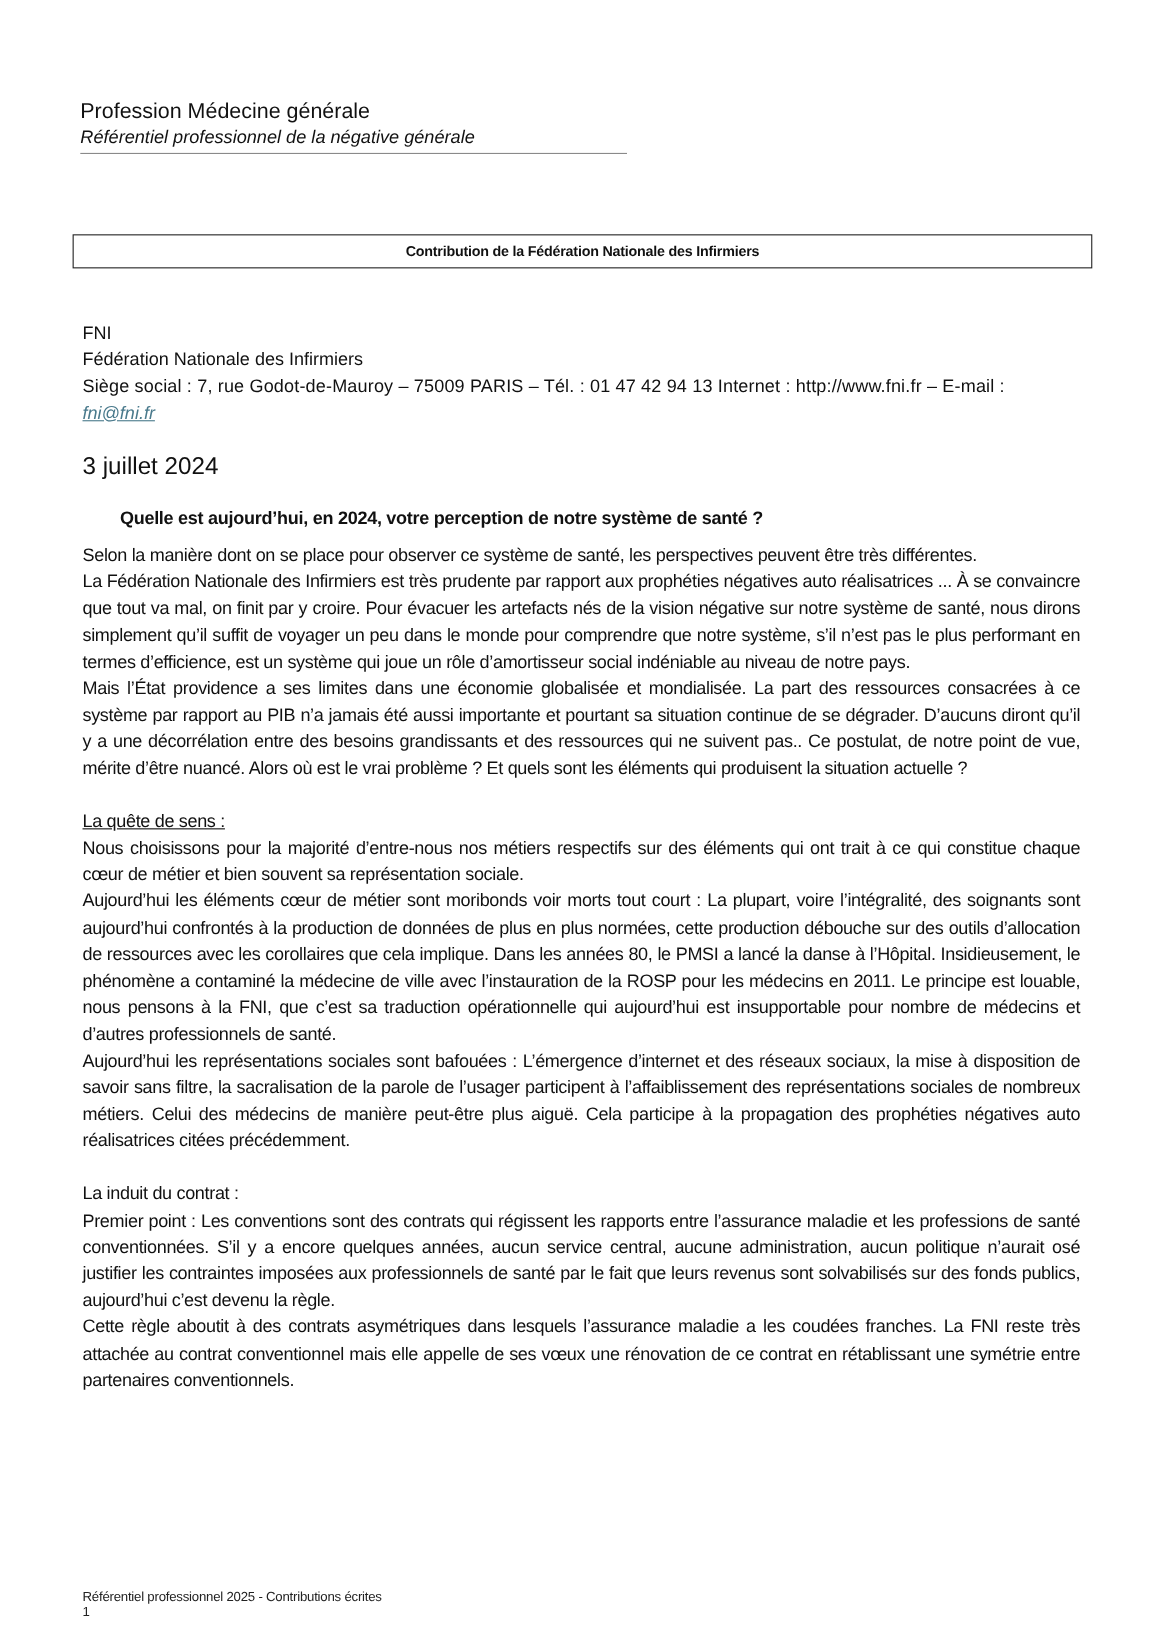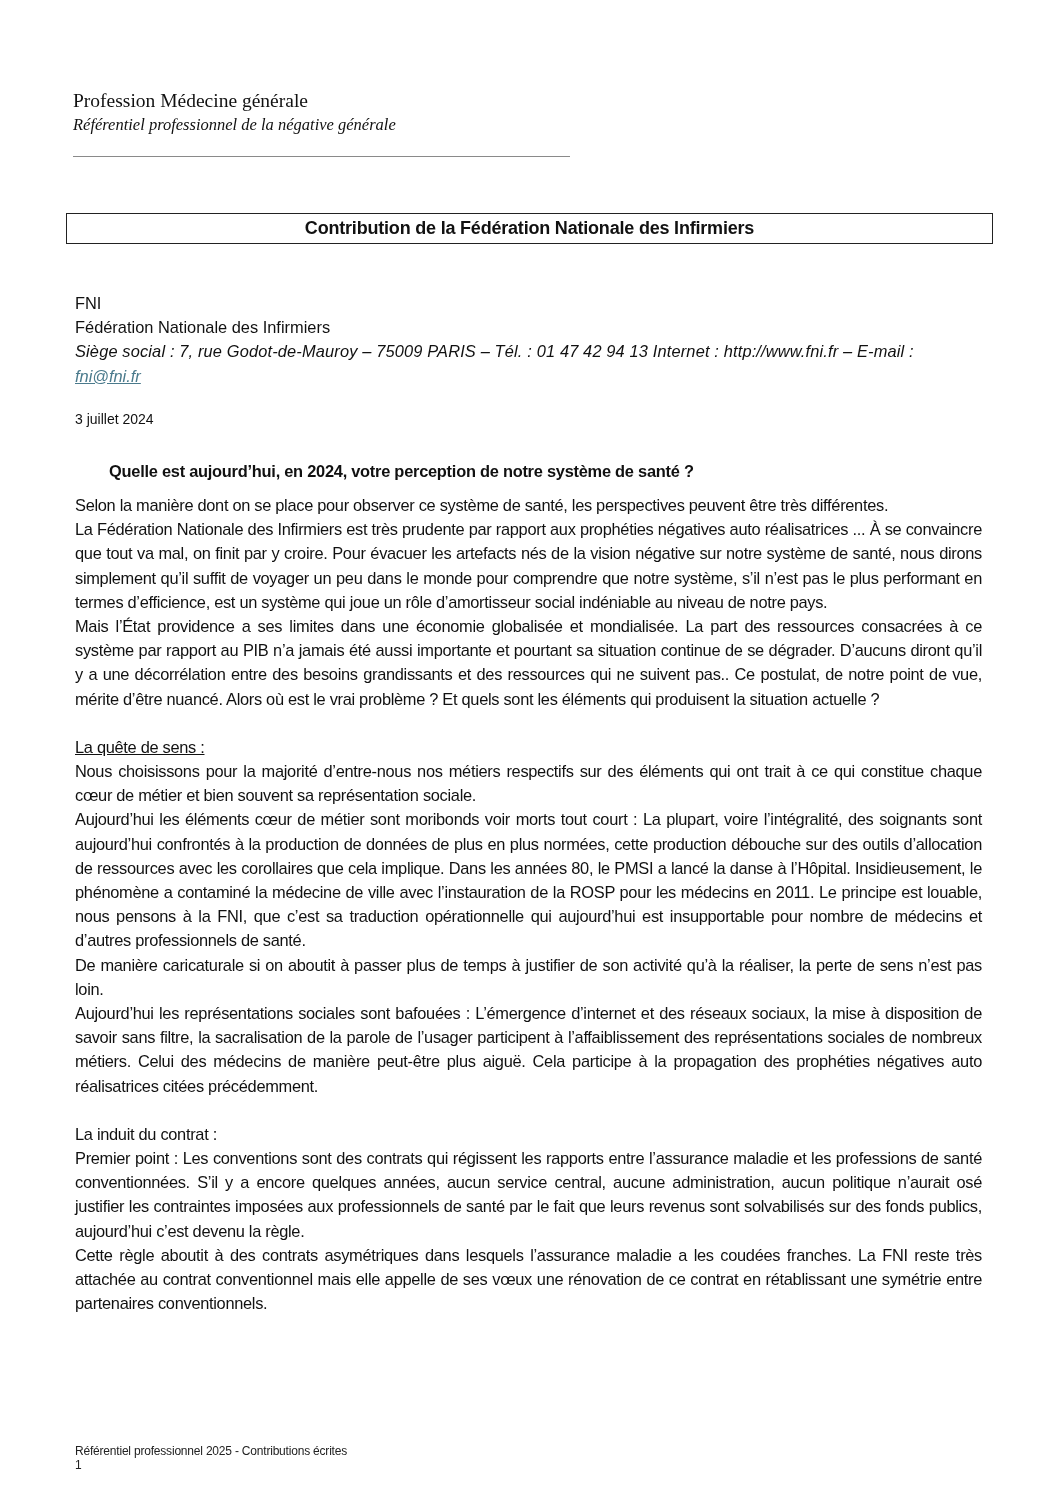--- a/index.html
+++ b/index.html
@@ -20,22 +20,21 @@
       left: 0; top: 0;
       width: 1058px;
       height: 1497px;
     }
     .header-block {
       position: absolute;
       left: 73px;
       top: 88px;
       width: 497px;
       border-bottom: 1.5px solid #8a8a8a;
-      padding-bottom: 20px;
-      font-family: Liberation Serif, serif;
+      padding-bottom: 3px;
     }
     .header-title {
       font-size: 19.5px;
       line-height: 26px;
       color: #111;
     }
     .header-subtitle {
       font-size: 16.5px;
       line-height: 22px;
       font-style: italic;
@@ -47,40 +46,40 @@
       top: 213px;
       width: 925px;
       height: 29px;
       border: 1px solid #222;
       display: flex;
       align-items: center;
       justify-content: center;
     }
     .title-box span {
       font-weight: bold;
-      font-size: 18px;
+      font-size: 13px;
       letter-spacing: -0.2px;
     }
     .body-text {
       position: absolute;
       left: 75px;
       width: 907px;
       font-size: 16.4px;
       line-height: 24.2px;
       color: #111;
     }
     .org-block { top: 291px; }
     .org-name { font-weight: normal; }
-    .org-address { font-style: italic; letter-spacing: 0.15px; }
+    .org-address { letter-spacing: 0.15px; }
     .org-email {
       font-style: italic;
       color: #4a7a8c;
       text-decoration: underline;
     }
-    .date-line { top: 411px; position: absolute; left: 75px; font-size: 14px; }
+    .date-line { top: 411px; position: absolute; left: 75px; font-size: 22px; }
     .question {
       position: absolute;
       left: 75px;
       top: 462px;
       font-weight: bold;
       font-size: 16.4px;
       letter-spacing: -0.25px;
       margin-left: 34px;
     }
     .content {
@@ -134,21 +133,20 @@
   <div class="question">Quelle est aujourd’hui, en 2024, votre perception de notre système de santé ?</div>
 
   <div class="body-text content">
     <p>Selon la manière dont on se place pour observer ce système de santé, les perspectives peuvent être très différentes.</p>
     <p>La Fédération Nationale des Infirmiers est très prudente par rapport aux prophéties négatives auto réalisatrices ... À se convaincre que tout va mal, on finit par y croire.  Pour évacuer les artefacts nés de la vision négative sur notre système de santé, nous dirons simplement qu’il suffit de voyager un peu dans le monde pour comprendre que notre système, s’il n’est pas le plus performant en termes d’efficience, est un système qui joue un rôle d’amortisseur social indéniable au niveau de notre pays.</p>
     <p>Mais l’État providence a ses limites dans une économie globalisée et mondialisée. La part des ressources consacrées à ce système par rapport au PIB n’a jamais été aussi importante et pourtant sa situation continue de se dégrader. D’aucuns diront qu’il y a une décorrélation entre des besoins grandissants et des ressources qui ne suivent pas.. Ce postulat, de notre point de vue, mérite d’être nuancé. Alors où est le vrai problème ? Et quels sont les éléments qui produisent la situation actuelle ?</p>
     <div class="gap"></div>
     <p class="underline">La quête de sens :</p>
     <p>Nous choisissons pour la majorité d’entre-nous nos métiers respectifs sur des éléments qui ont trait à ce qui constitue chaque cœur de métier et bien souvent sa représentation sociale.</p>
     <p>Aujourd’hui les éléments cœur de métier sont moribonds voir morts tout court :  La plupart, voire l’intégralité, des soignants sont aujourd’hui confrontés à la production de données de plus en plus normées, cette production débouche sur des outils d’allocation de ressources avec les corollaires que cela implique. Dans les années 80, le PMSI a lancé la danse à l’Hôpital. Insidieusement, le phénomène a contaminé la médecine de ville avec l’instauration de la ROSP pour les médecins en 2011. Le principe est louable, nous pensons à la FNI, que c’est sa traduction opérationnelle qui aujourd’hui est insupportable pour nombre de médecins et d’autres professionnels de santé.</p>
-    <p>De manière caricaturale si on aboutit à passer plus de temps à justifier de son activité qu’à la réaliser, la perte de sens n’est pas loin.</p>
     <p>Aujourd’hui les représentations sociales sont bafouées :  L’émergence d’internet et des réseaux sociaux, la mise à disposition de savoir sans filtre, la sacralisation de la parole de l’usager participent à l’affaiblissement des représentations sociales de nombreux métiers. Celui des médecins de manière peut-être plus aiguë. Cela participe à la propagation des prophéties négatives auto réalisatrices citées précédemment.</p>
     <div class="gap"></div>
     <p>La induit du contrat :</p>
     <p>Premier point : Les conventions sont des contrats qui régissent les rapports entre l’assurance maladie et les professions de santé conventionnées. S’il y a encore quelques années, aucun service central, aucune administration, aucun politique n’aurait osé justifier les contraintes imposées aux professionnels de santé par le fait que leurs revenus sont solvabilisés sur des fonds publics, aujourd’hui c’est devenu la règle.</p>
     <p>Cette règle aboutit à des contrats asymétriques dans lesquels l’assurance maladie a les coudées franches. La FNI reste très attachée au contrat conventionnel mais elle appelle de ses vœux une rénovation de ce contrat en rétablissant une symétrie entre partenaires conventionnels.</p>
   </div>
 
   <div class="footer">
     <span>Référentiel professionnel 2025 - Contributions écrites</span>
     <span>1</span>

